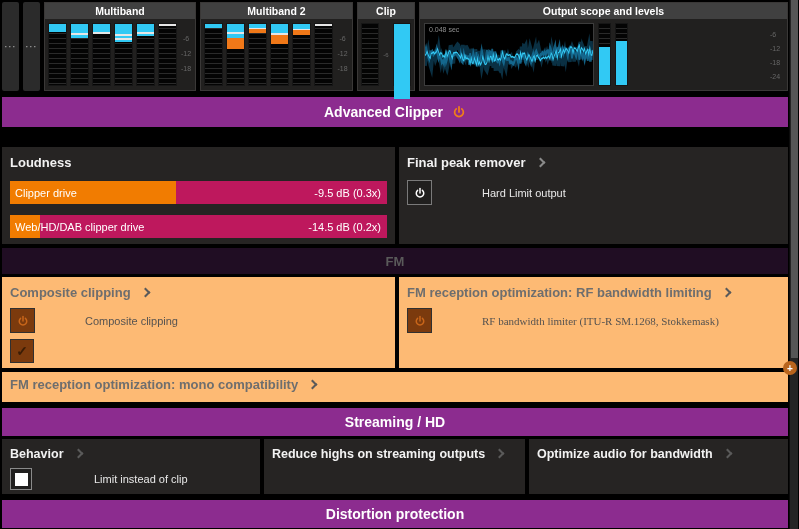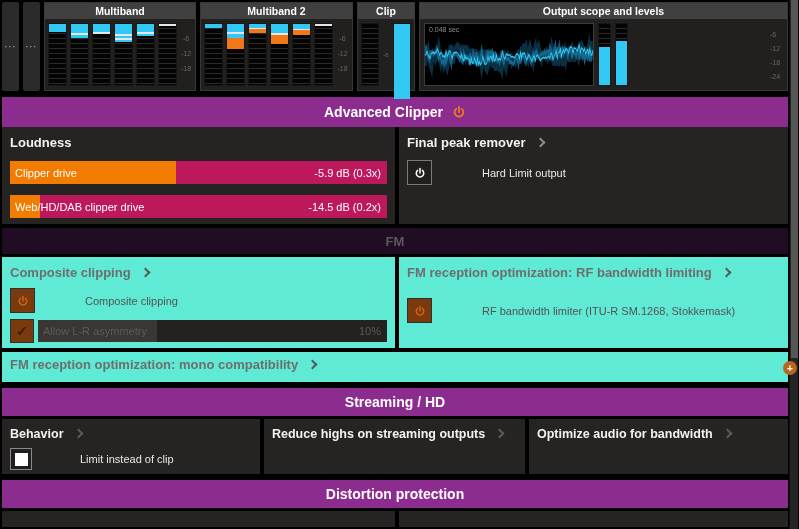--- a/index.html
+++ b/index.html
@@ -25,34 +25,34 @@
   .mscale { display:flex; flex-direction:column; justify-content:space-between; padding:12px 0 14px; font-size:7px; color:#676767; flex:1; align-items:center; }
   .clipscale { width:9px; display:flex; align-items:center; justify-content:center; font-size:6px; color:#676767; }
   .scope .mbody { padding:4px; gap:4px; }
   .scope-view { flex:1; position:relative; background:#000; border:1px solid #3c3c3c; overflow:hidden; }
   .scope-time { position:absolute; top:2px; left:4px; font-size:7px; color:#8f8f8f; z-index:2; }
   .scope-meters { display:flex; gap:3px; }
   .scope-scale { display:flex; flex-direction:column; justify-content:space-between; padding:8px 0 6px; font-size:7px; color:#676767; width:13px; align-items:flex-start; }
 
   
   .band { background:#8c2c8f; color:#fff; font-weight:bold; font-size:14px; display:flex; align-items:center; justify-content:center; gap:9px; }
-  .band.h30 { height:30px; margin-bottom:0; }
+  .band.h30 { height:30px; margin-bottom:20px; }
   .band.h28 { height:28px; margin-bottom:3px; }
   .band.dim { background:#200d23; color:#5a5a5a; height:26px; margin-bottom:3px; font-size:13px; }
 
   
   .grid2 { display:grid; grid-template-columns:393px 1fr; gap:4px; margin-bottom:4px; }
   .grid3 { display:grid; grid-template-columns:258px 261px 1fr; gap:4px; margin-bottom:6px; }
   .panel { background:#262423; padding:8px; overflow:hidden; }
   .panel.h97 { height:97px; }
   .panel.h91 { height:91px; }
   .panel.h55 { height:55px; }
   .panel.h30 { height:30px; padding-top:5px; }
   .panel.h15 { height:15px; }
-  .panel.dim { background:#5eead4; }
+  .panel.dim { background:#fdba74; }
   .ptitle { display:flex; align-items:center; gap:11px; font-size:13px; font-weight:bold; color:#f2f2f2; }
   .dim .ptitle { color:#6e6e6e; }
   .chev { width:7px; height:7px; border-right:2px solid #8a8a8a; border-top:2px solid #8a8a8a; transform:rotate(45deg); display:inline-block; margin-top:-1px; }
   .dim .chev, .chev.dim2 { border-color:#5a5a5a; }
 
   
   .slider { position:relative; height:23px; background:#be185d; margin-top:11px; }
   .slider .fill { position:absolute; left:0; top:0; bottom:0; background:#f17c01; }
   .slider .lab { position:absolute; left:5px; top:50%; transform:translateY(-50%); font-size:11px; color:#fff; z-index:1; white-space:nowrap; }
   .slider .val { position:absolute; right:6px; top:50%; transform:translateY(-50%); font-size:11px; color:#fff; z-index:1; }
@@ -220,21 +220,21 @@
           </svg>
       </span>
     </div>
 
     <div class="grid2">
       <div class="panel h97">
         <div class="ptitle">Loudness</div>
         <div class="slider">
           <div class="fill" style="width: 44%;"></div>
           <span class="lab">Clipper drive</span>
-          <span class="val">-5.9 dB (0.3x)</span>
+          <span class="val">-9.5 dB (0.3x)</span>
         </div>
         <div class="slider">
           <div class="fill" style="width: 8%;"></div>
           <span class="lab">Web/HD/DAB clipper drive</span>
           <span class="val">-14.5 dB (0.2x)</span>
         </div>
       </div>
 
       <div class="panel h97">
         <div class="ptitle">
@@ -265,34 +265,29 @@
           <div class="pwrbtn dimorange">
             <svg class="pwr-ic small" viewBox="0 0 24 24">
                 <path d="M12 3v9"></path>
                 <path d="M7.2 6.6a7.5 7.5 0 1 0 9.6 0"></path>
               </svg>
           </div>
           <span class="tlabel dimt">Composite clipping</span>
         </div>
         <div class="trow" style="margin-top:6px; gap:4px;">
           <div class="chkdim">✓</div>
-          <div class="slider dimmed" style="flex:1;">
-            <div class="fill" style="width: 34%;"></div>
-            <span class="lab">Allow L-R asymmetry</span>
-            <span class="val">10%</span>
-          </div>
         </div>
       </div>
 
       <div class="panel dim h91">
         <div class="ptitle">
           <span>FM reception optimization: RF bandwidth limiting</span>
           <span class="chev"></span>
         </div>
-        <div class="trow" style="margin-top:18px;">
+        <div class="trow" style="margin-top:8px;font-family:Liberation Serif, serif;">
           <div class="pwrbtn dimorange">
             <svg class="pwr-ic small" viewBox="0 0 24 24">
                 <path d="M12 3v9"></path>
                 <path d="M7.2 6.6a7.5 7.5 0 1 0 9.6 0"></path>
               </svg>
           </div>
           <span class="tlabel dimt">RF bandwidth limiter (ITU-R SM.1268, Stokkemask)</span>
         </div>
       </div>
     </div>
@@ -305,21 +300,21 @@
     </div>
 
     <div class="band h28">Streaming / HD</div>
 
     <div class="grid3">
       <div class="panel h55">
         <div class="ptitle" style="font-size:12.5px;">
           <span>Behavior</span>
           <span class="chev dim2"></span>
         </div>
-        <div class="trow" style="margin-top:7px; gap:11px;">
+        <div class="trow" style="margin-top:7px; gap:25px;">
           <div class="chkwhite">
               <div class="inner"></div>
             </div>
           <span class="tlabel">Limit instead of clip</span>
         </div>
       </div>
       <div class="panel h55">
         <div class="ptitle" style="font-size:12.5px;">
           <span>Reduce highs on streaming outputs</span>
           <span class="chev dim2"></span>

